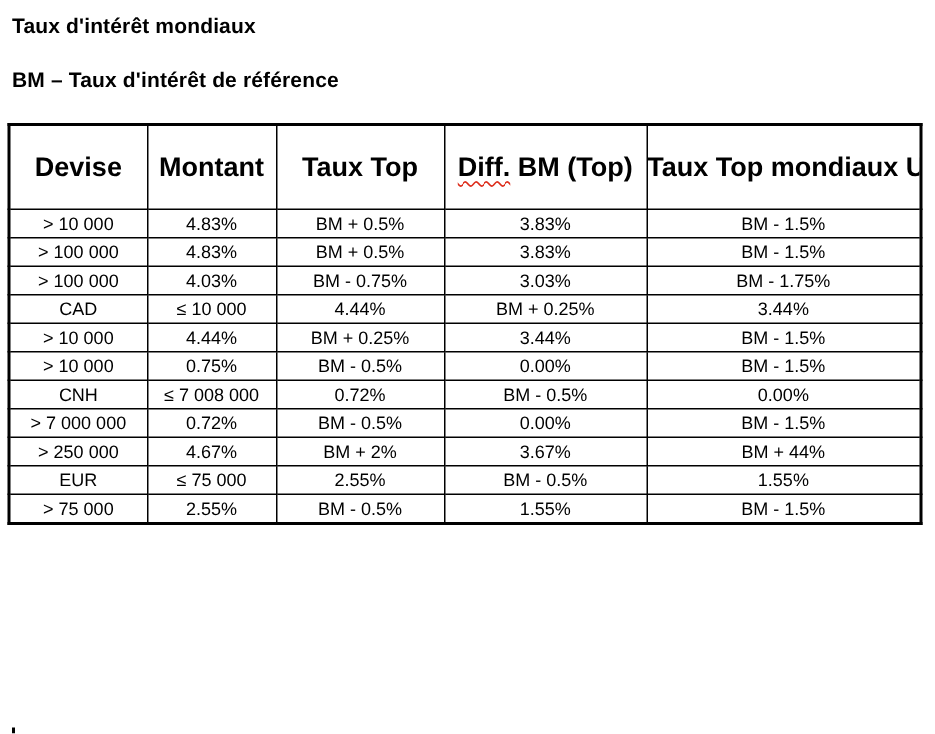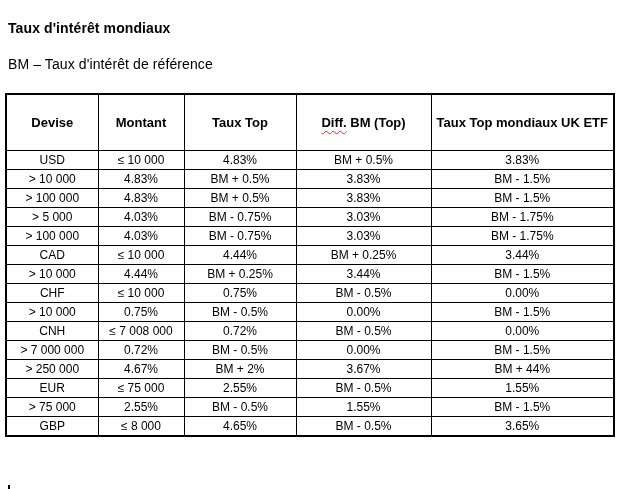--- a/index.html
+++ b/index.html
@@ -7,35 +7,35 @@
     padding: 0;
     background: #ffffff;
     width: 623px;
     height: 489px;
     overflow: hidden;
     font-family: "Liberation Sans", sans-serif;
     color: #000000;
   }
   .page {
     position: relative;
-    padding: 20px 7px 0 8px;
+    padding: 9px 7px 0 8px;
     box-sizing: border-box;
     width: 612px;
     height: 489px;
   }
   .doc-title {
     font-size: 14px;
     font-weight: bold;
     margin: 0;
     line-height: 17px;
     letter-spacing: 0.1px;
   }
   .doc-subtitle {
     font-size: 14px;
-    font-weight: normal;
+    font-weight: bold;
     margin: 19px 0 16px 0;
     line-height: 17px;
     letter-spacing: 0.1px;
   }
   table.rates {
     border-collapse: collapse;
     table-layout: fixed;
     width: 608px;
     margin: 20px 0 0 -3px;
     border: 2px solid #000000;
@@ -44,21 +44,21 @@
   table.rates td {
     border: 1px solid #000000;
     text-align: center;
     vertical-align: middle;
     padding: 0;
     overflow: hidden;
     white-space: nowrap;
   }
   table.rates thead th {
     height: 55px;
-    font-size: 13px;
+    font-size: 18px;
     font-weight: bold;
   }
   table.rates tbody td {
     height: 18px;
     font-size: 12px;
     font-weight: normal;
   }
   .spellcheck-flag {
     text-decoration-line: underline;
     text-decoration-style: wavy;
@@ -96,46 +96,32 @@
       <tr>
         <th>Devise</th>
         <th>Montant</th>
         <th>Taux Top</th>
         <th><span class="spellcheck-flag">Diff.</span><span> BM (Top)</span></th>
         <th>Taux Top mondiaux UK ETF</th>
       </tr>
     </thead>
     <tbody>
         <tr>
-          <td>USD</td>
-          <td>≤ 10 000</td>
-          <td>4.83%</td>
-          <td>BM + 0.5%</td>
-          <td>3.83%</td>
-        </tr>
-        <tr>
           <td>&gt; 10 000</td>
           <td>4.83%</td>
           <td>BM + 0.5%</td>
           <td>3.83%</td>
           <td>BM - 1.5%</td>
         </tr>
         <tr>
           <td>&gt; 100 000</td>
           <td>4.83%</td>
           <td>BM + 0.5%</td>
           <td>3.83%</td>
           <td>BM - 1.5%</td>
-        </tr>
-        <tr>
-          <td>&gt; 5 000</td>
-          <td>4.03%</td>
-          <td>BM - 0.75%</td>
-          <td>3.03%</td>
-          <td>BM - 1.75%</td>
         </tr>
         <tr>
           <td>&gt; 100 000</td>
           <td>4.03%</td>
           <td>BM - 0.75%</td>
           <td>3.03%</td>
           <td>BM - 1.75%</td>
         </tr>
         <tr>
           <td>CAD</td>
@@ -143,27 +129,20 @@
           <td>4.44%</td>
           <td>BM + 0.25%</td>
           <td>3.44%</td>
         </tr>
         <tr>
           <td>&gt; 10 000</td>
           <td>4.44%</td>
           <td>BM + 0.25%</td>
           <td>3.44%</td>
           <td>BM - 1.5%</td>
-        </tr>
-        <tr>
-          <td>CHF</td>
-          <td>≤ 10 000</td>
-          <td>0.75%</td>
-          <td>BM - 0.5%</td>
-          <td>0.00%</td>
         </tr>
         <tr>
           <td>&gt; 10 000</td>
           <td>0.75%</td>
           <td>BM - 0.5%</td>
           <td>0.00%</td>
           <td>BM - 1.5%</td>
         </tr>
         <tr>
           <td>CNH</td>
@@ -193,25 +172,18 @@
           <td>BM - 0.5%</td>
           <td>1.55%</td>
         </tr>
         <tr>
           <td>&gt; 75 000</td>
           <td>2.55%</td>
           <td>BM - 0.5%</td>
           <td>1.55%</td>
           <td>BM - 1.5%</td>
         </tr>
-        <tr>
-          <td>GBP</td>
-          <td>≤ 8 000</td>
-          <td>4.65%</td>
-          <td>BM - 0.5%</td>
-          <td>3.65%</td>
-        </tr>
       </tbody>
   </table>
 
   <div class="page-artifact-tick"></div>
 
 </div>
 
 </body></html>

